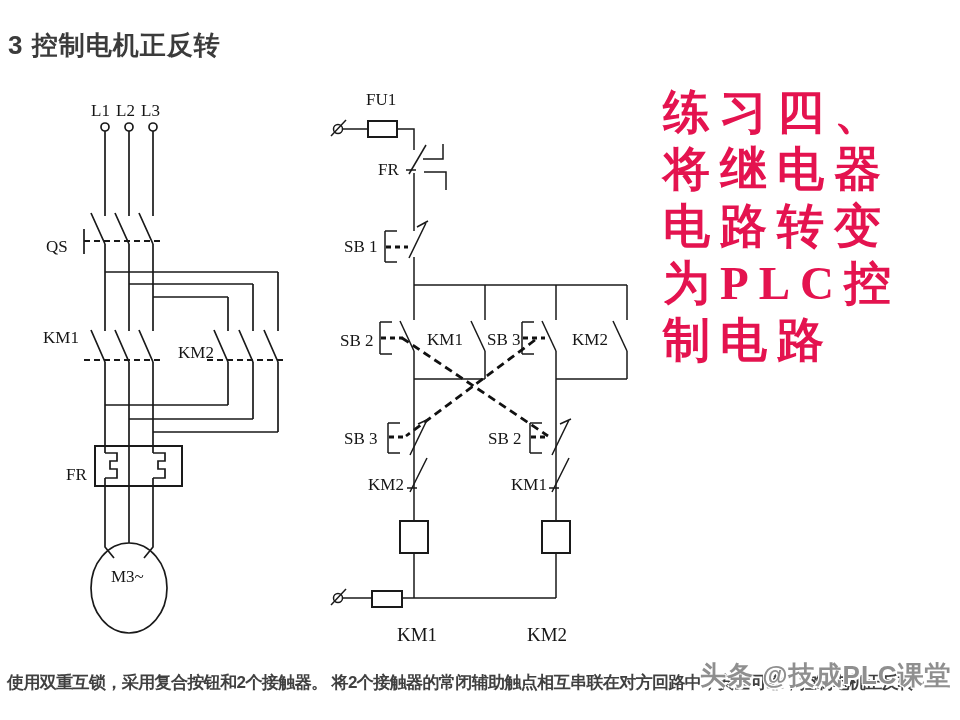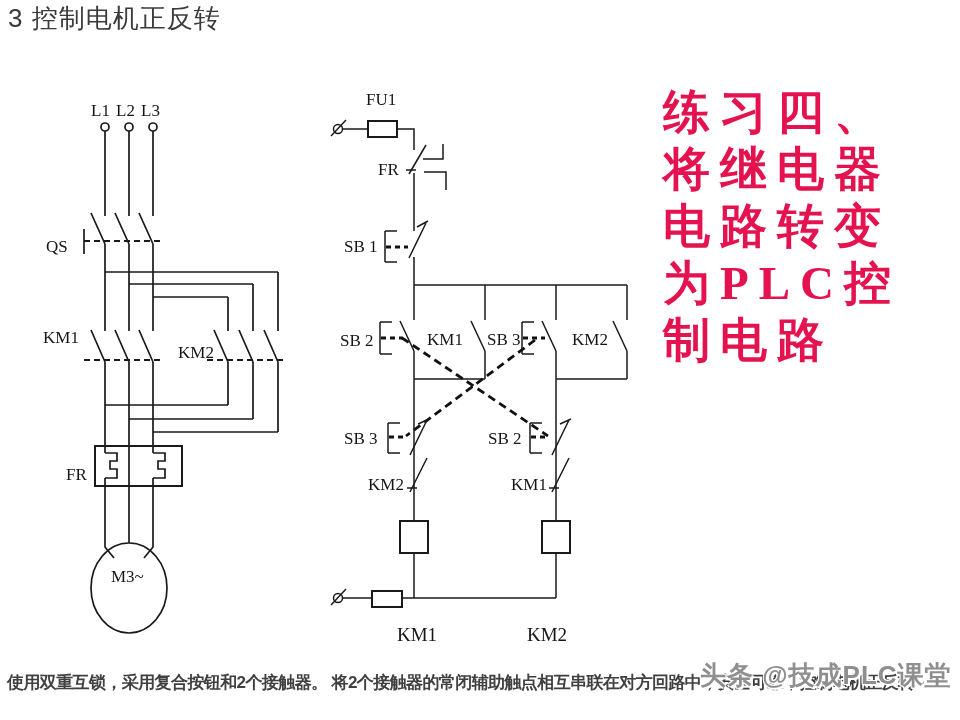--- a/index.html
+++ b/index.html
@@ -1,18 +1,18 @@
 <!DOCTYPE html>
 <html><head>
 <meta charset="utf-8">
 <style>
   html,body{margin:0;padding:0;background:#fff;}
   #stage{position:relative;width:960px;height:720px;background:#ffffff;overflow:hidden;
          font-family:"Liberation Sans","DejaVu Sans",sans-serif;}
-  #page-title{position:absolute;left:8px;top:1px;font-size:26px;font-weight:normal;
+  #page-title{position:absolute;left:8px;top:28px;font-size:26px;font-weight:bold;
               color:#3b3b3b;letter-spacing:1px;}
   #exercise-note{position:absolute;left:663px;top:84px;width:300px;
                  font-family:"Liberation Serif","DejaVu Serif",serif;
                  font-weight:bold;font-size:47px;line-height:57px;letter-spacing:10px;
                  color:#e4134f;}
   #bottom-caption{position:absolute;left:7px;top:671px;width:953px;font-size:17px;
                   font-weight:600;color:#404040;letter-spacing:-0.6px;white-space:nowrap;}
   #watermark{position:absolute;left:700px;top:658px;font-size:26px;font-weight:bold;
              color:#8f8f8f;letter-spacing:1px;white-space:nowrap;
              text-shadow:1px 1px 0 #fff,-1px -1px 0 #fff,1px -1px 0 #fff,-1px 1px 0 #fff,2px 2px 0 #fff;}

